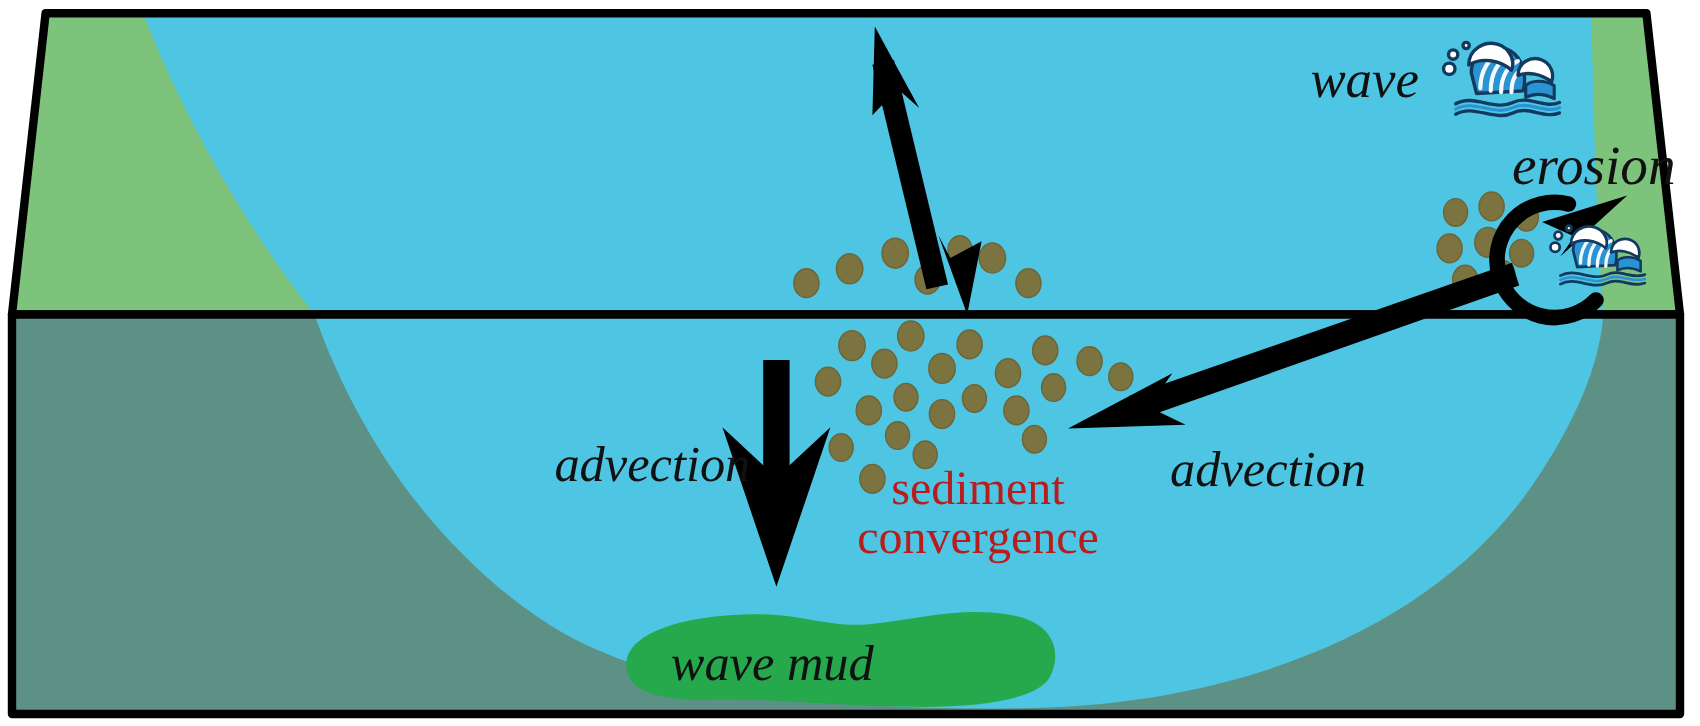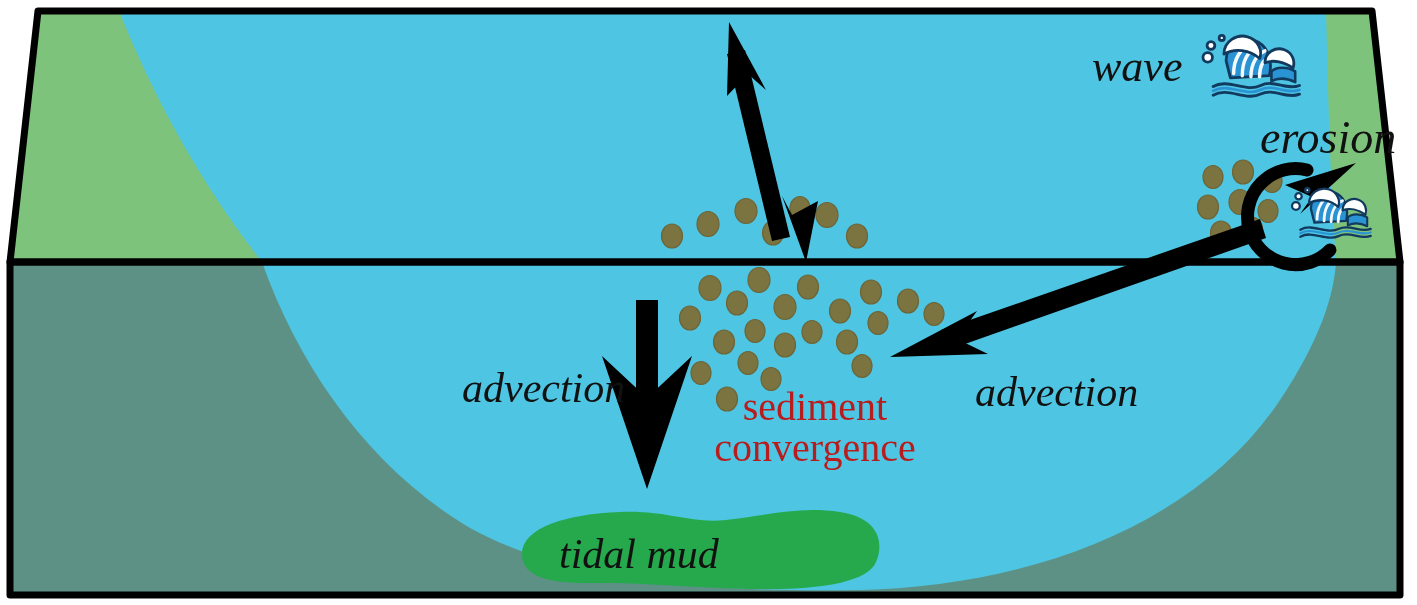--- a/index.html
+++ b/index.html
@@ -235,20 +235,20 @@
 
 
   <div class="lbl" id="lbl-settling">advection</div>
 
   <div class="lbl" id="lbl-advection">advection</div>
 
   <div class="lbl" id="lbl-wave">wave</div>
 
   <div class="lbl" id="lbl-erosion">erosion</div>
 
-  <div class="lbl" id="lbl-fluid-mud">tidal mud</div>
+  <div class="lbl" id="lbl-fluid-mud">wave mud</div>
 
   <div id="lbl-sed-conv">
     <span>sediment</span>
     <span>convergence</span>
   </div>
 
 </div>
 
 </body></html>

